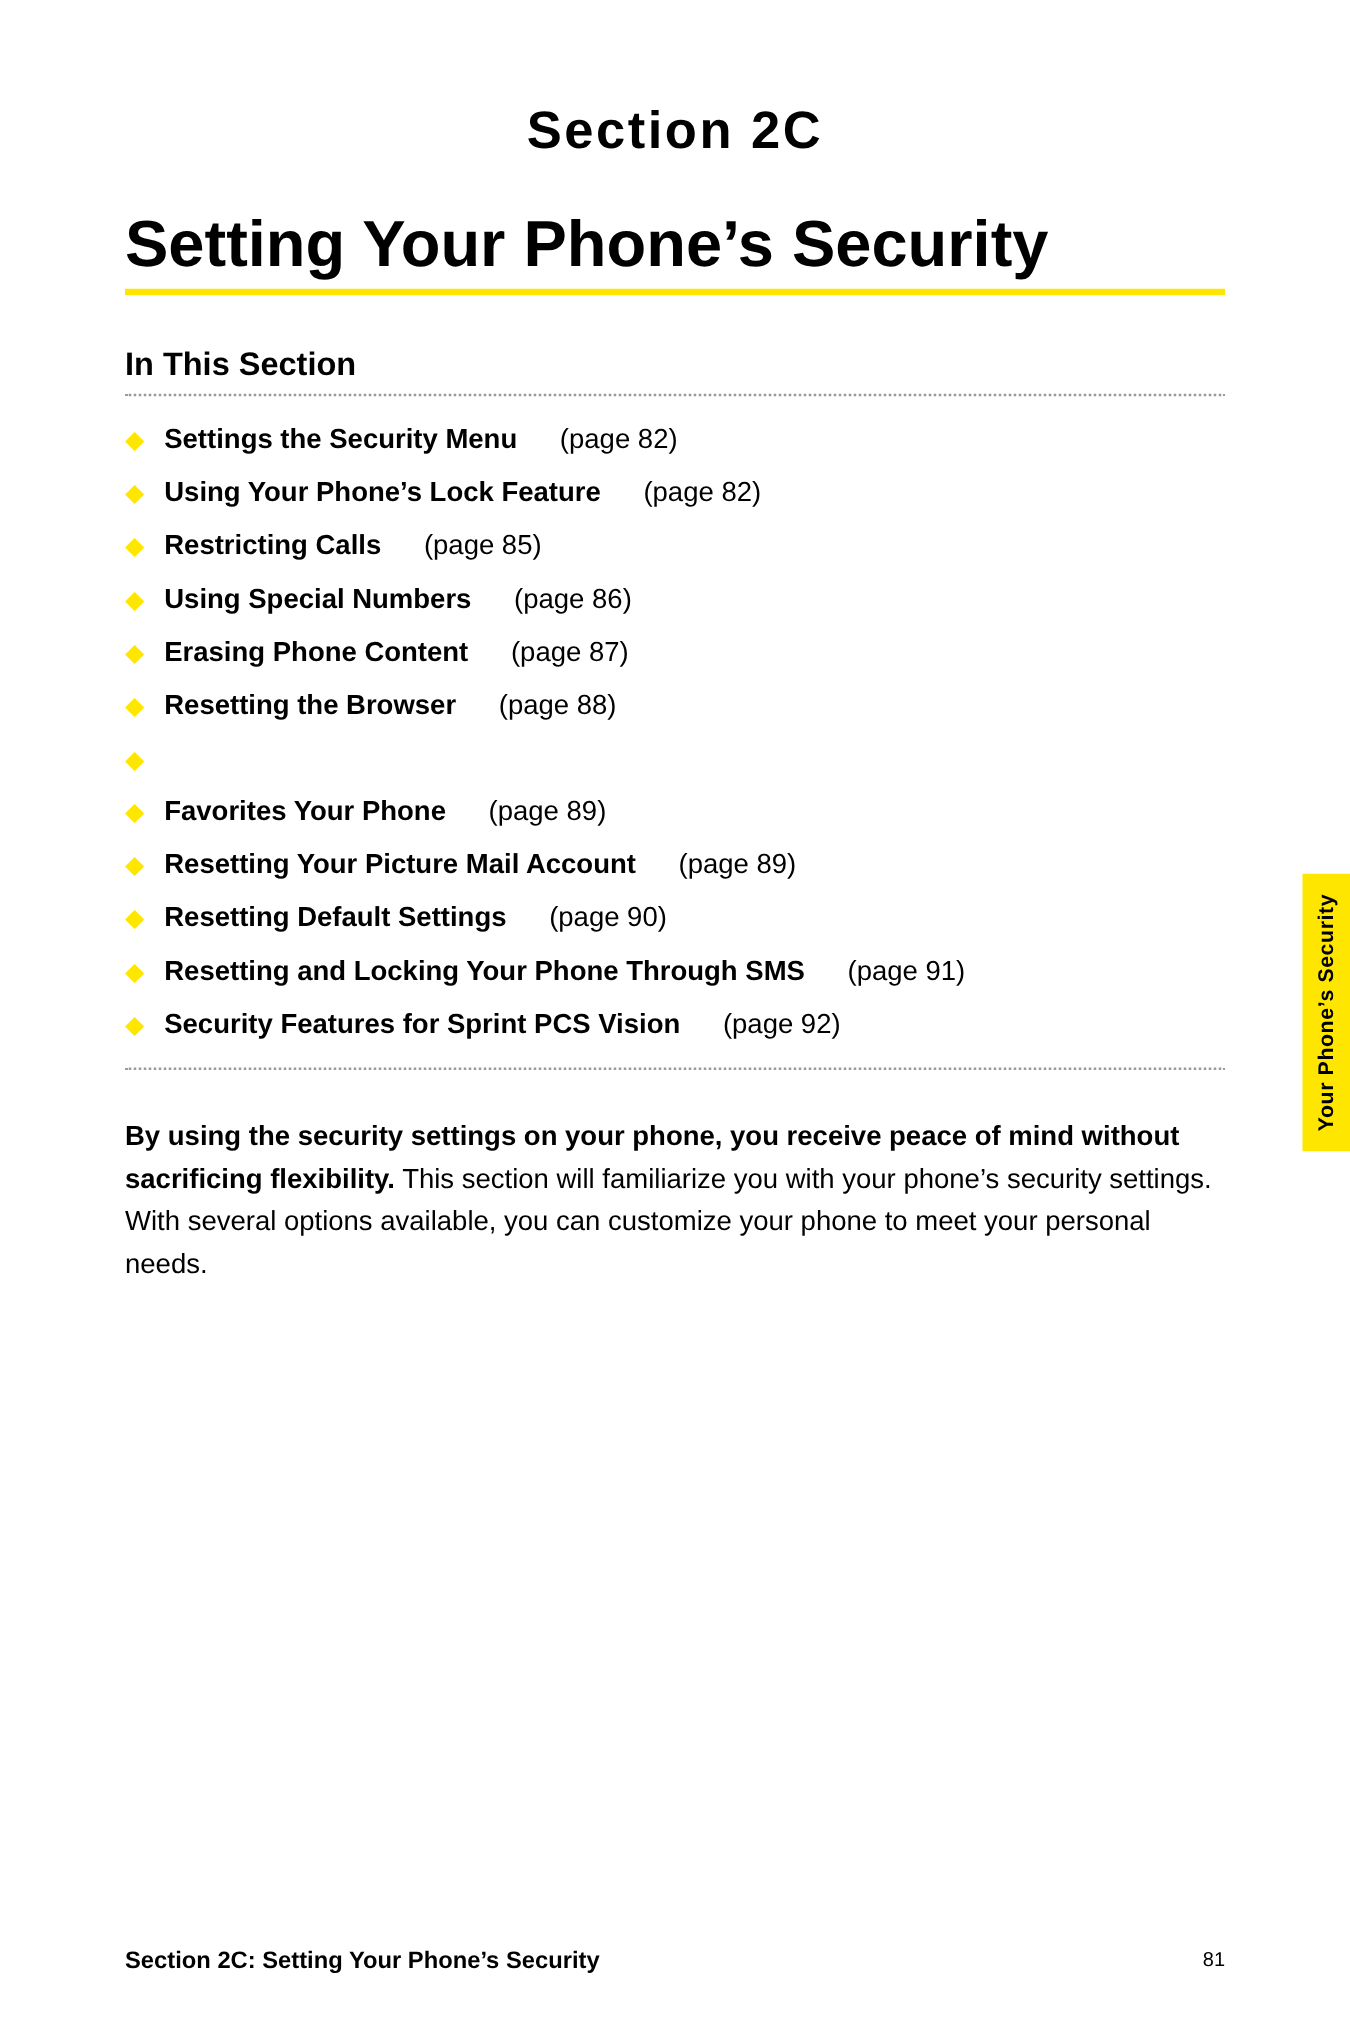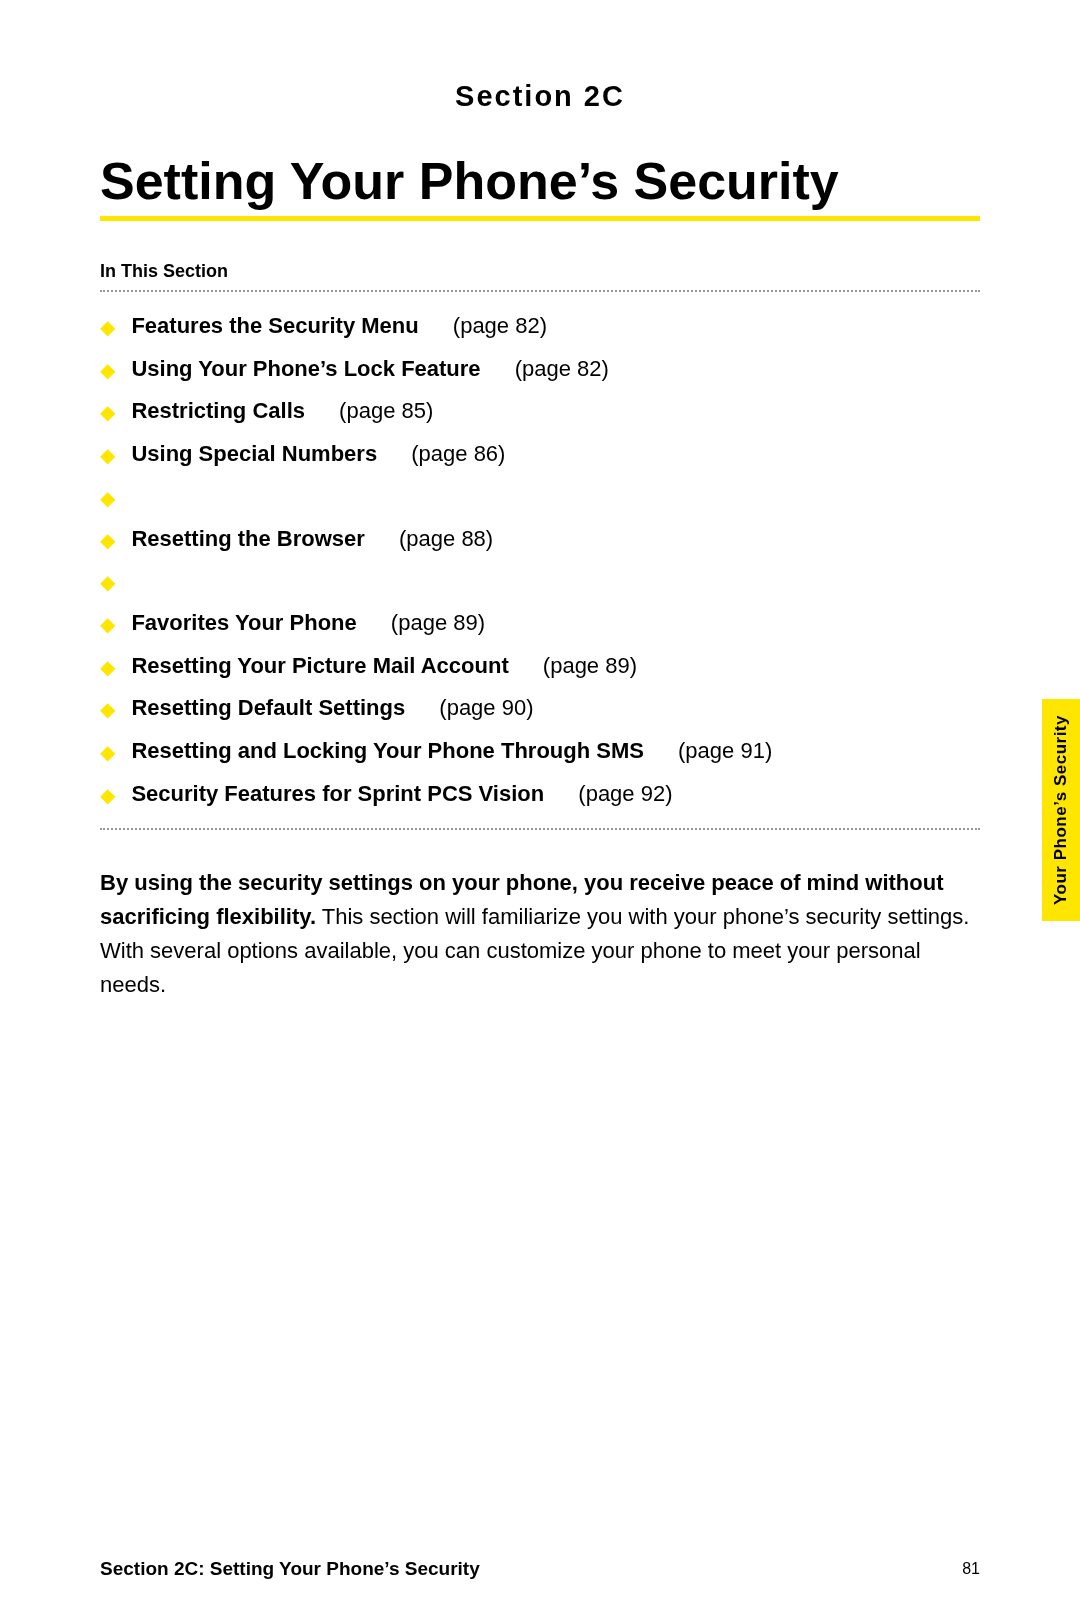--- a/index.html
+++ b/index.html
@@ -19,21 +19,21 @@
 
     .page-container {
       width: 100%;
       height: 100%;
       position: relative;
       padding: 80px 100px 60px 100px;
     }
 
     .section-label {
       text-align: center;
-      font-size: 29px;
+      font-size: 42px;
       font-weight: bold;
       color: #000000;
       margin-bottom: 40px;
       letter-spacing: 2px;
     }
 
     .page-title {
       font-size: 52px;
       font-weight: 900;
       color: #000000;
@@ -42,21 +42,21 @@
     }
 
     .title-underline {
       height: 5px;
       background: #FFE600;
       margin-bottom: 40px;
       width: 100%;
     }
 
     .in-this-section-header {
-      font-size: 18px;
+      font-size: 26px;
       font-weight: 900;
       color: #000000;
       margin-bottom: 8px;
     }
 
     .dotted-line {
       border: none;
       border-top: 2px dotted #999999;
       margin-bottom: 20px;
     }
@@ -172,36 +172,37 @@
 
   <div class="title-underline"></div>
 
   <h2 class="in-this-section-header">In This Section</h2>
 
   <hr class="dotted-line">
 
   <ul class="toc-list" id="toc-list">
       <li class="toc-item">
         <span class="diamond-icon">◆</span>
-        <span><span class="toc-item-bold">Features the Security Menu</span><span class="toc-item-normal"> (page&nbsp;82)</span></span>
+        <span><span class="toc-item-bold">Settings the Security Menu</span><span class="toc-item-normal"> (page&nbsp;82)</span></span>
       </li>
       <li class="toc-item">
         <span class="diamond-icon">◆</span>
         <span><span class="toc-item-bold">Using Your Phone’s Lock Feature</span><span class="toc-item-normal"> (page&nbsp;82)</span></span>
       </li>
       <li class="toc-item">
         <span class="diamond-icon">◆</span>
         <span><span class="toc-item-bold">Restricting Calls</span><span class="toc-item-normal"> (page&nbsp;85)</span></span>
       </li>
       <li class="toc-item">
         <span class="diamond-icon">◆</span>
         <span><span class="toc-item-bold">Using Special Numbers</span><span class="toc-item-normal"> (page&nbsp;86)</span></span>
       </li>
       <li class="toc-item">
         <span class="diamond-icon">◆</span>
+        <span><span class="toc-item-bold">Erasing Phone Content</span><span class="toc-item-normal"> (page&nbsp;87)</span></span>
       </li>
       <li class="toc-item">
         <span class="diamond-icon">◆</span>
         <span><span class="toc-item-bold">Resetting the Browser</span><span class="toc-item-normal"> (page&nbsp;88)</span></span>
       </li>
       <li class="toc-item">
         <span class="diamond-icon">◆</span>
       </li>
       <li class="toc-item">
         <span class="diamond-icon">◆</span>

